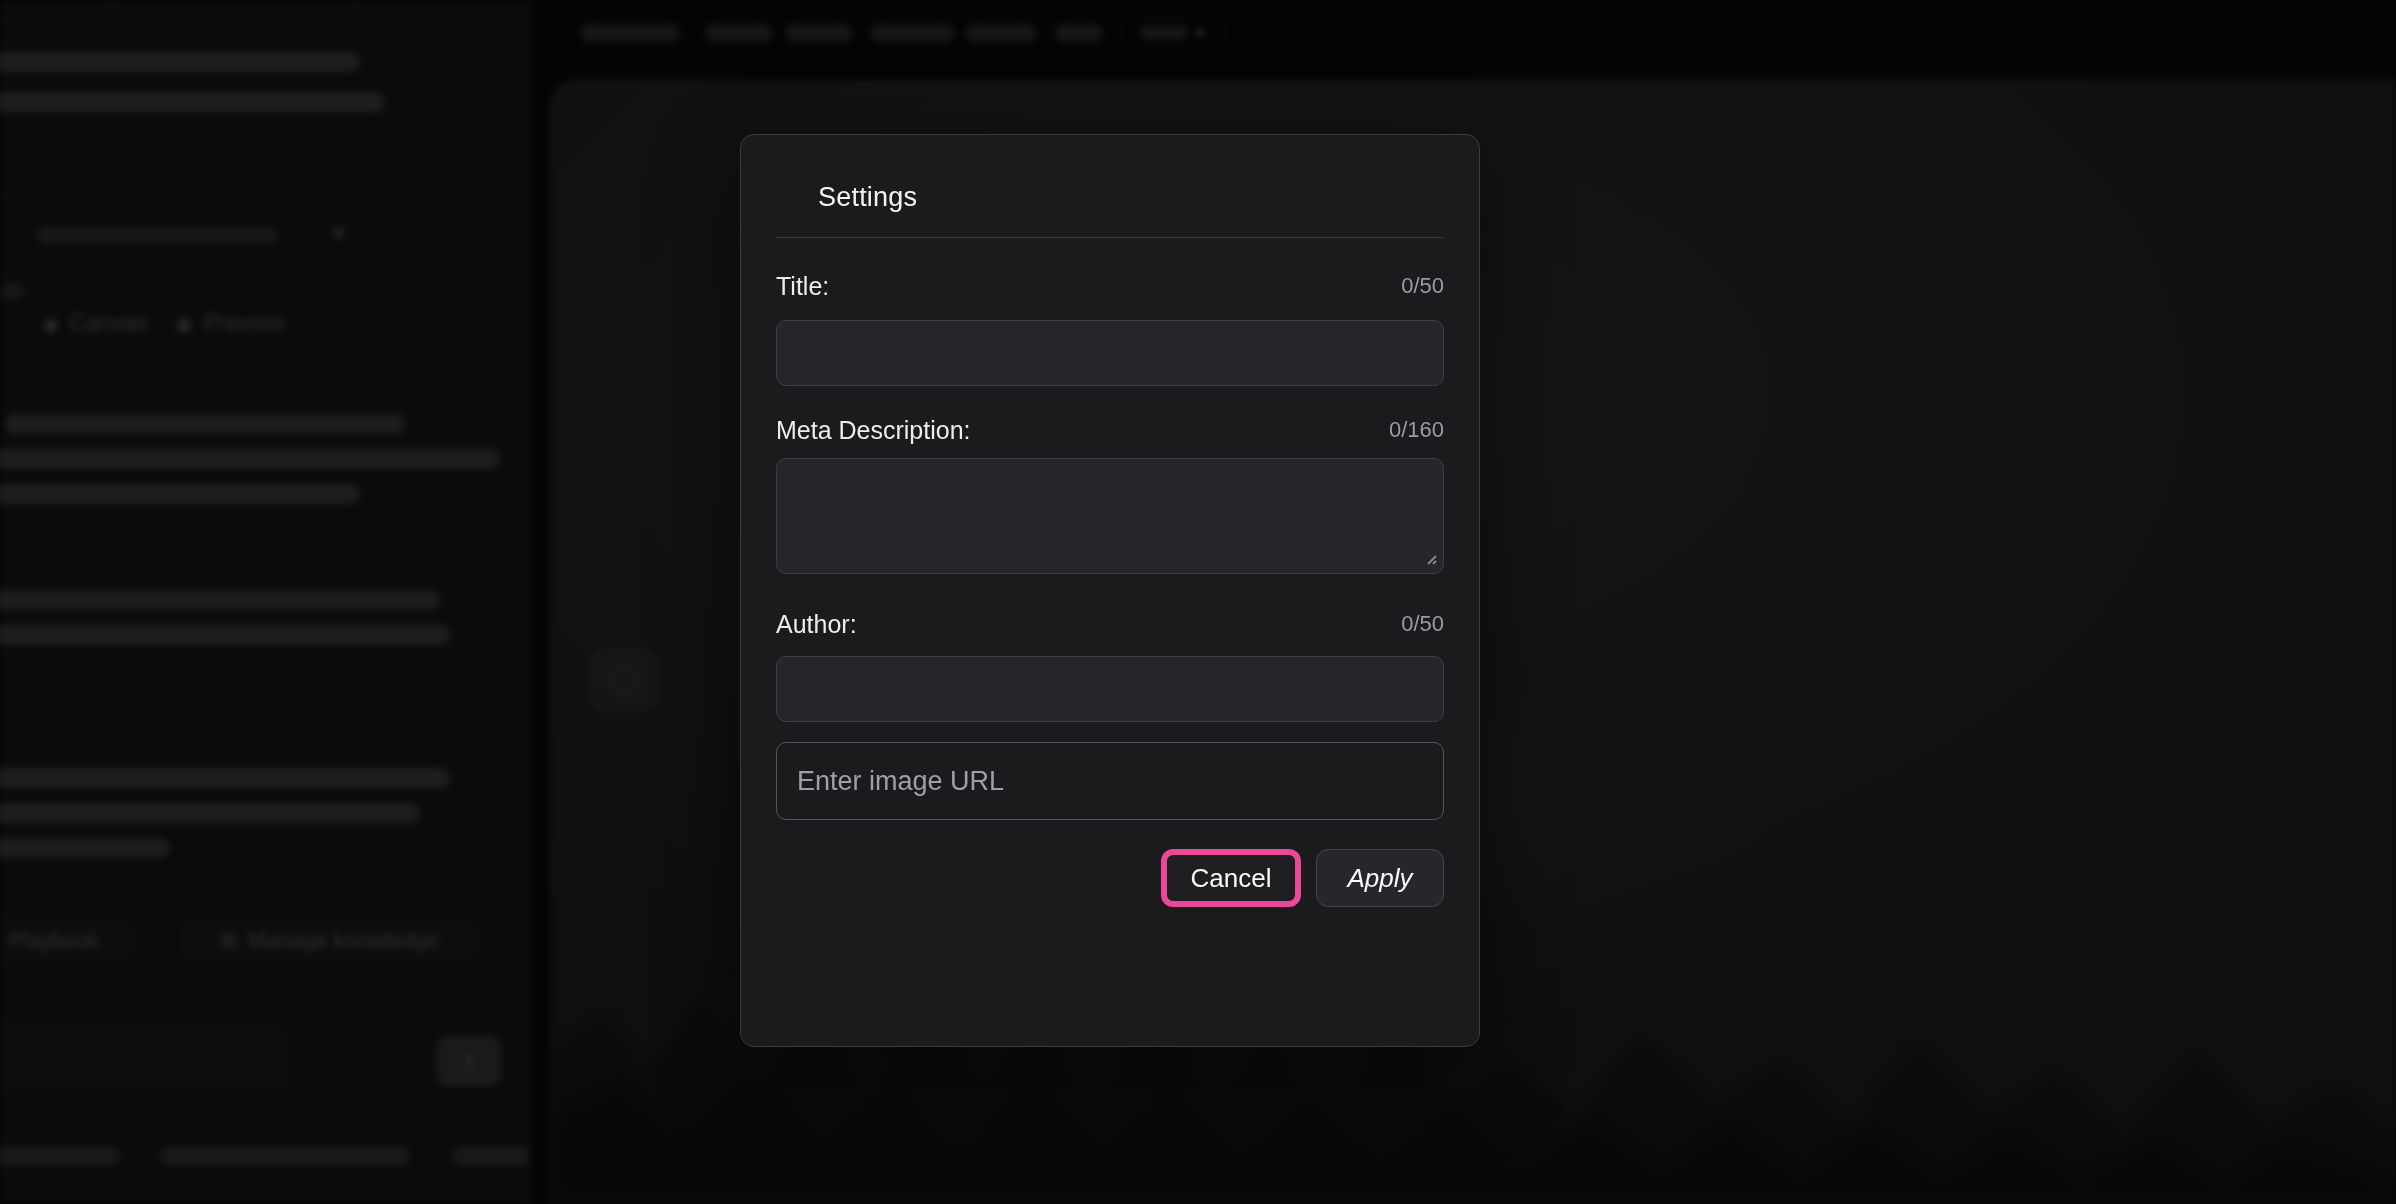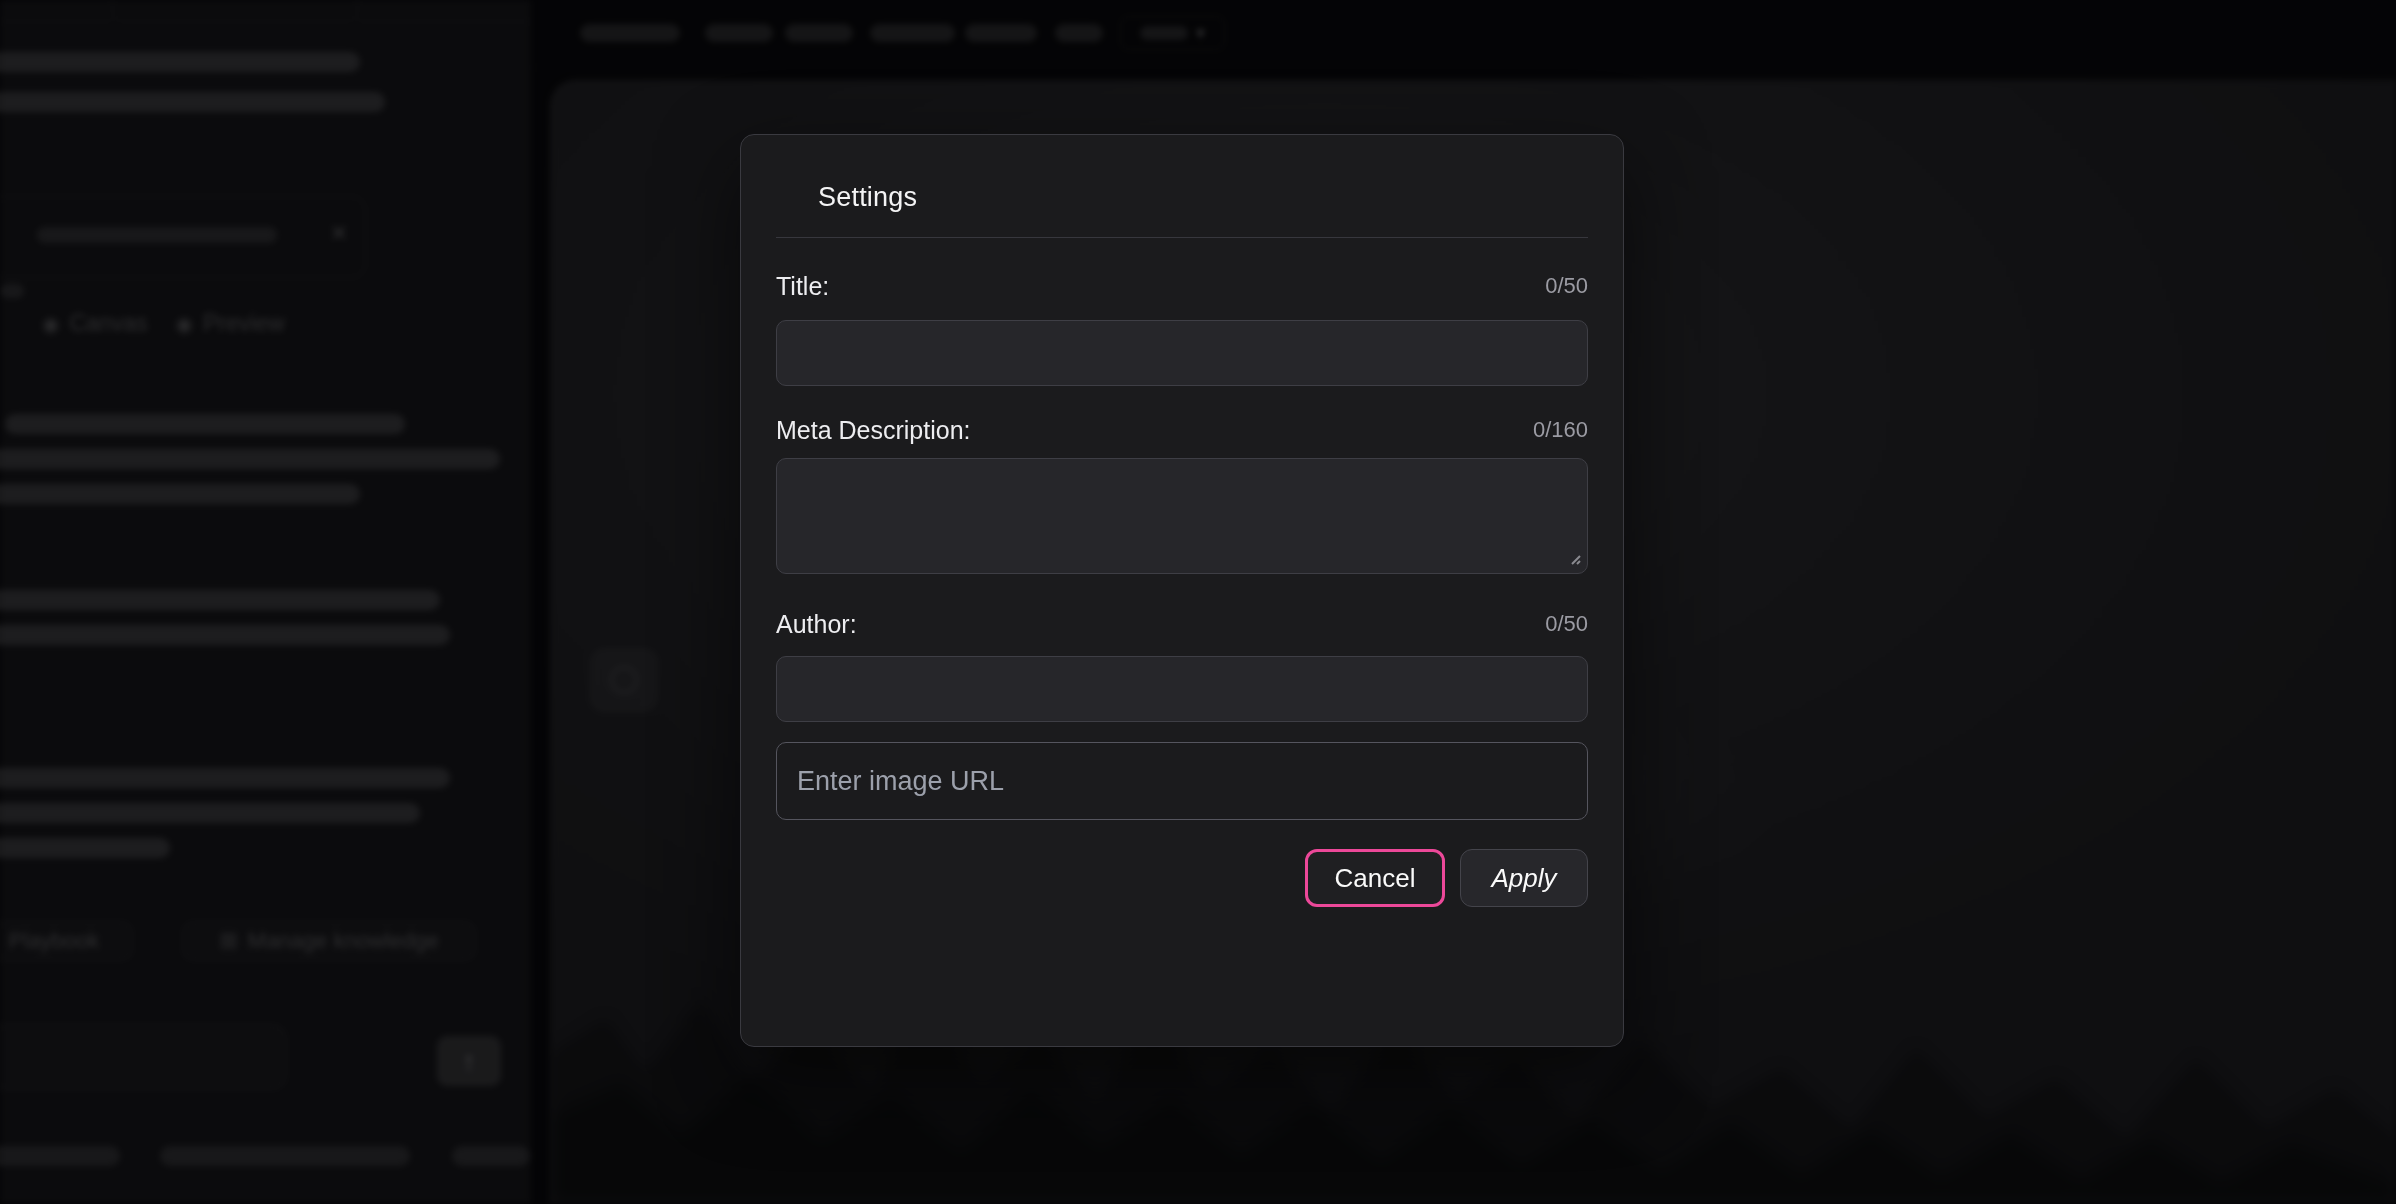--- a/index.html
+++ b/index.html
@@ -56,21 +56,21 @@
     background:radial-gradient(ellipse at center, rgba(140,140,145,0.08), transparent 70%); }
   .tool-btn { position:absolute; left:40px; top:568px; width:66px; height:62px; border-radius:14px;
     background:rgba(255,255,255,0.05); border:1px solid rgba(255,255,255,0.07);
     display:flex; align-items:center; justify-content:center; }
   .tool-btn .ring { width:28px; height:28px; border-radius:50%; border:3px solid rgba(255,255,255,0.10); }
   .forest { position:absolute; left:0; bottom:0; width:1846px; height:300px; filter:blur(7px); }
 
   .overlay { position:absolute; inset:0; background:rgba(4,4,6,0.55); }
 
   
-  .modal { position:absolute; left:740px; top:134px; width:884px; height:913px;
+  .modal { position:absolute; left:740px; top:134px; width:740px; height:913px;
     background:#1b1b1d; border:1px solid #3a3a40; border-radius:14px;
     box-shadow:0 30px 80px rgba(0,0,0,0.60); padding:0 35px; }
   .modal-title { margin:46px 0 0 42px; font-size:27px; line-height:32px; font-weight:500; color:#f4f4f5; letter-spacing:0.2px; }
   .modal-divider { margin-top:24px; height:1px; background:#37373d; }
 
   .field-head { display:flex; justify-content:space-between; align-items:center; height:28px; margin-top:34px;gap:21px; }
   .field-head.h2 { margin-top:30px; }
   .field-head.h3 { margin-top:36px; }
   .field-head.h4 { margin-top:31px; }
   .field-label { font-size:25px; color:#ededf0; }
@@ -90,21 +90,21 @@
   .og-input { display:block; width:100%; height:78px; margin-top:20px;
     background:transparent; border:1px solid #55555e; border-radius:10px;
     padding:0 20px; font-size:27px; color:#f4f4f5; font-family:inherit; outline:none; }
   .og-input::placeholder { color:#9ca0ab; opacity:1; }
 
   .field-helper { margin-top:17px; font-size:23px; line-height:28px; color:#8b8b93; }
 
   .modal-actions { display:flex; justify-content:flex-end; gap:15px; margin-top:29px; }
   .btn { height:58px; border-radius:12px; font-size:26px; color:#fafafa; font-family:inherit;
     display:flex; align-items:center; justify-content:center; cursor:pointer; }
-  .btn-cancel { width:140px; background:#1f1f22; border:3px solid #ec4899; }
+  .btn-cancel { width:140px; background:#1f1f22; border:6px solid #ec4899; }
   .btn-apply  { width:128px; background:#27272b; border:1px solid #44444b;font-style:italic; }
 </style>
 </head>
 <body>
 
 <div class="screen">
 
   <div class="bg">
 
     <div class="sidebar">

